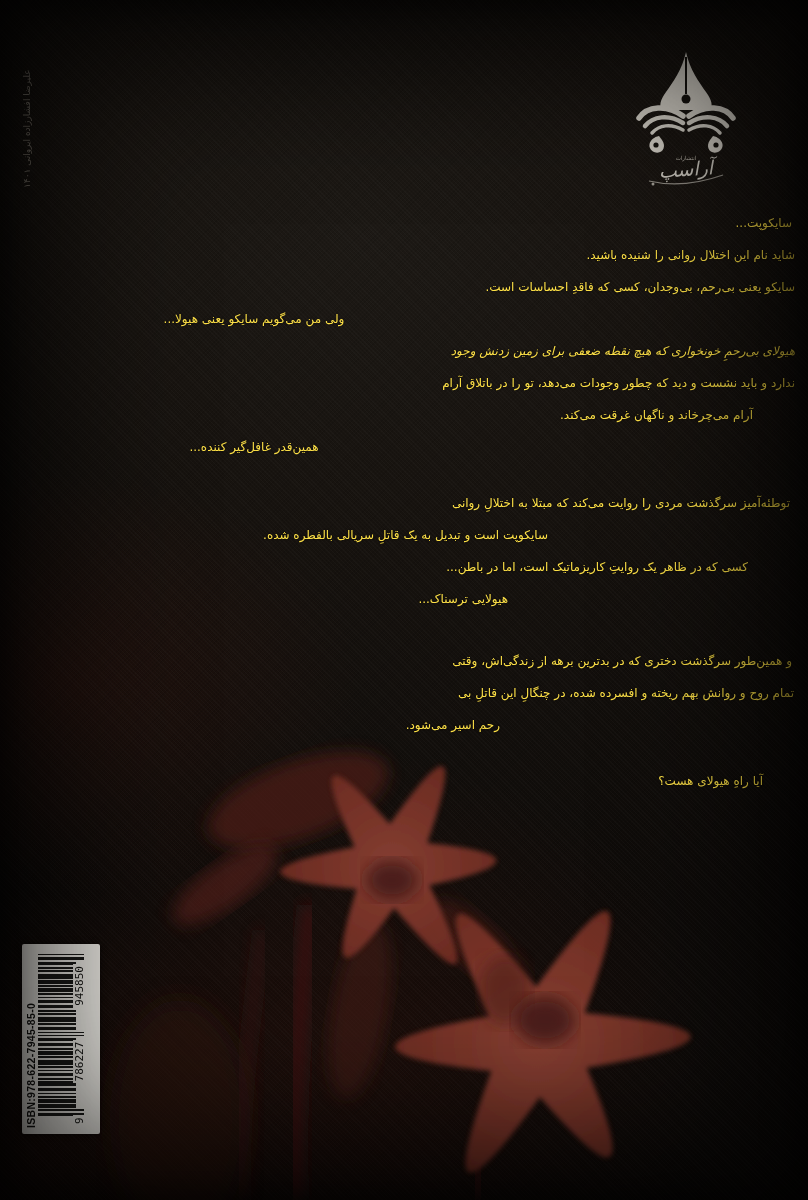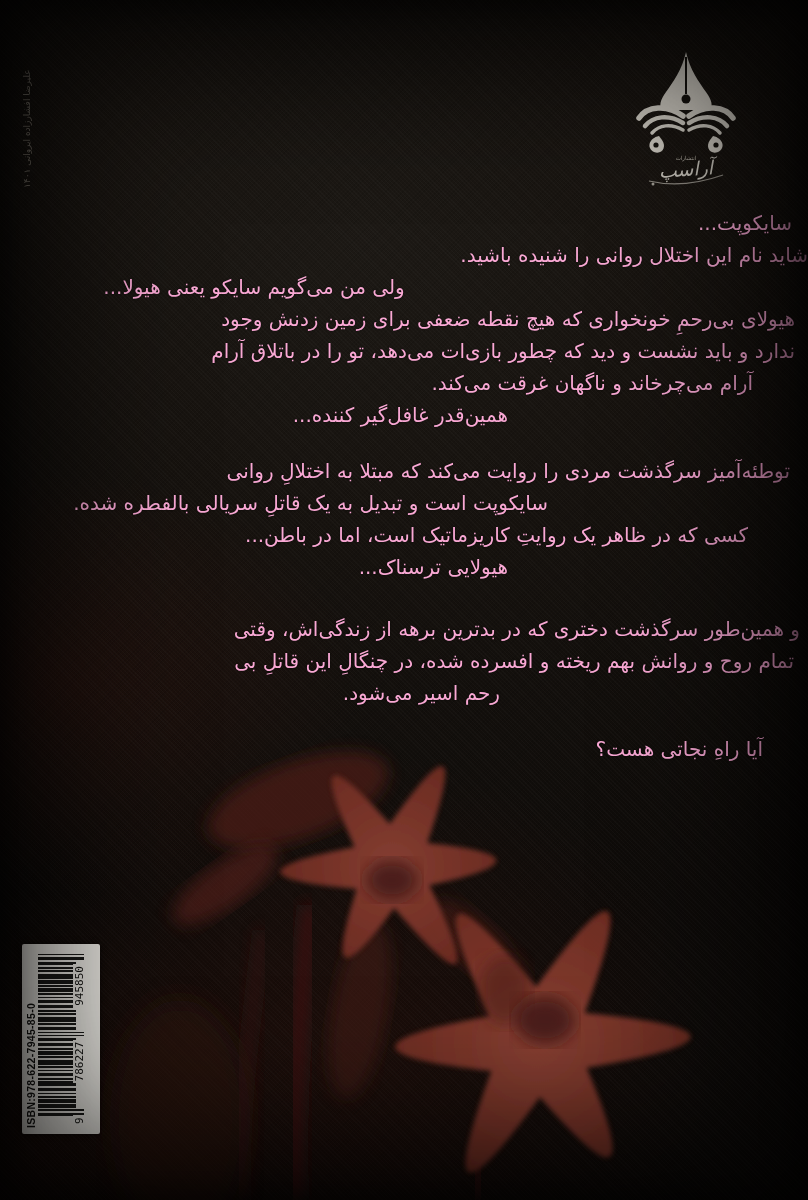--- a/index.html
+++ b/index.html
@@ -34,21 +34,21 @@
   
   .credit{
     position:absolute;left:22px;top:188px;
     transform-origin:0 0;transform:rotate(-90deg);
     white-space:nowrap;font-size:9px;letter-spacing:.6px;
     color:#8f887d;opacity:.85;
   }
   
   .blurb{
     position:absolute;top:207px;right:0;left:0;direction:rtl;
-    color:#f9a8d4;font-size:20px;line-height:32px;
+    color:#fde047;font-size:12px;line-height:32px;
     text-shadow:0 0 2px rgba(0,0,0,.65);
   }
   .blurb .para{margin:0;}
   .blurb .line{white-space:nowrap;text-align:right;}
   
   .barcode-wrap{position:absolute;left:22px;top:944px;width:78px;height:190px;}
   .barcode{
     width:190px;height:78px;transform:rotate(-90deg) translateX(-190px);transform-origin:0 0;
     background:#eae8e2;border-radius:2px;box-shadow:0 0 6px rgba(0,0,0,.6);
     padding:3px 6px;box-sizing:border-box;color:#121210;
@@ -138,40 +138,41 @@
       <path d="M18,137 Q52,145 92,131" stroke="#c9c5bb" stroke-width="1.2" fill="none" opacity=".7"></path>
       <circle cx="22" cy="140" r="1.5" fill="#c9c5bb" opacity=".8"></circle>
     </g>
   </svg>
 
   <div class="credit">علیرضا افشارزاده ایروانی ۱۴۰۱</div>
 
   <div class="blurb" id="blurb">
       <div class="para" style="margin-bottom: 24px;">
         <div class="line" style="margin-left: 0px; margin-right: 16px;">سایکوپت...</div>
-        <div class="line" style="margin-left: 0px;  text-align: right;">شاید نام این اختلال روانی را شنیده باشید.</div>
+        <div class="line" style="margin-left: 0px; margin-right: 13px; text-align: right;">شاید نام این اختلال روانی را شنیده باشید.</div>
+        <div class="line" style="margin-left: 0px; margin-right: 13px;">سایکو یعنی بی‌رحم، بی‌وجدان، کسی که فاقدِ احساسات است.</div>
         <div class="line" style="margin-left: 0px; margin-right: 300px; text-align: center;">ولی من می‌گویم سایکو یعنی هیولا...</div>
-        <div class="line" style="margin-left: 0px; margin-right: 13px;">هیولای بی‌رحمِ خونخواری که هیچ نقطه ضعفی برای زمین زدنش وجود</div>
-        <div class="line" style="margin-left: 0px; margin-right: 13px;">ندارد و باید نشست و دید که چطور بازی‌ات می‌دهد، تو را در باتلاق آرام</div>
+        <div class="line" style="margin-left: 0px; margin-right: 13px; font-style: italic;">هیولای بی‌رحمِ خونخواری که هیچ نقطه ضعفی برای زمین زدنش وجود</div>
+        <div class="line" style="margin-left: 0px; margin-right: 13px;">ندارد و باید نشست و دید که چطور وجود‌ات می‌دهد، تو را در باتلاق آرام</div>
         <div class="line" style="margin-left: 0px; margin-right: 55px; padding-left: 17px;">آرام می‌چرخاند و ناگهان غرقت می‌کند.</div>
-        <div class="line" style="margin-left: 0px; margin-right: 300px;">همین‌قدر غافل‌گیر کننده...</div>
+        <div class="line" style="margin-left: 0px; margin-right: 300px; text-align: center;">همین‌قدر غافل‌گیر کننده...</div>
       </div>
       <div class="para" style="margin-bottom: 30px;">
         <div class="line" style="margin-left: 0px; margin-right: 18px; text-align: right;">توطئه‌آمیز سرگذشت مردی را روایت می‌کند که مبتلا به اختلالِ روانی</div>
         <div class="line" style="margin-left: 0px; margin-right: 260px;">سایکوپت است و تبدیل به یک قاتلِ سریالی بالفطره شده.</div>
         <div class="line" style="margin-left: 0px; margin-right: 60px;">کسی که در ظاهر یک روایتِ کاریزماتیک است، اما در باطن...</div>
         <div class="line" style="margin-left: 0px; margin-right: 300px;">هیولایی ترسناک...</div>
       </div>
       <div class="para" style="margin-bottom: 24px;">
-        <div class="line" style="margin-left: 0px; margin-right: 8px;">و همین‌طور سرگذشت دختری که در بدترین برهه از زندگی‌اش، وقتی</div>
+        <div class="line" style="margin-left: 0px; margin-right: 16px;">و همین‌طور سرگذشت دختری که در بدترین برهه از زندگی‌اش، وقتی</div>
         <div class="line" style="margin-left: 0px; margin-right: 14px;">تمام روح و روانش بهم ریخته و افسرده شده، در چنگالِ این قاتلِ بی</div>
         <div class="line" style="margin-left: 0px; margin-right: 308px;">رحم اسیر می‌شود.</div>
       </div>
       <div class="para" style="margin-bottom: 0px;">
-        <div class="line" style="margin-left: 0px; margin-right: 45px;">آیا راهِ نجاتی هست؟</div>
+        <div class="line" style="margin-left: 0px; margin-right: 45px;">آیا راهِ هیولای هست؟</div>
       </div>
     </div>
 
   <div class="barcode-wrap">
     <div class="barcode">
       <div class="isbn-line">ISBN:978-622-7945-85-0</div>
       <div class="bars" id="bars">
           <div class="bar guard" style="width: 3.8px;"></div>
           <div class="bar guard" style="width: 1.9px;"></div>
           <div class="bar" style="width: 3.8px;"></div>

